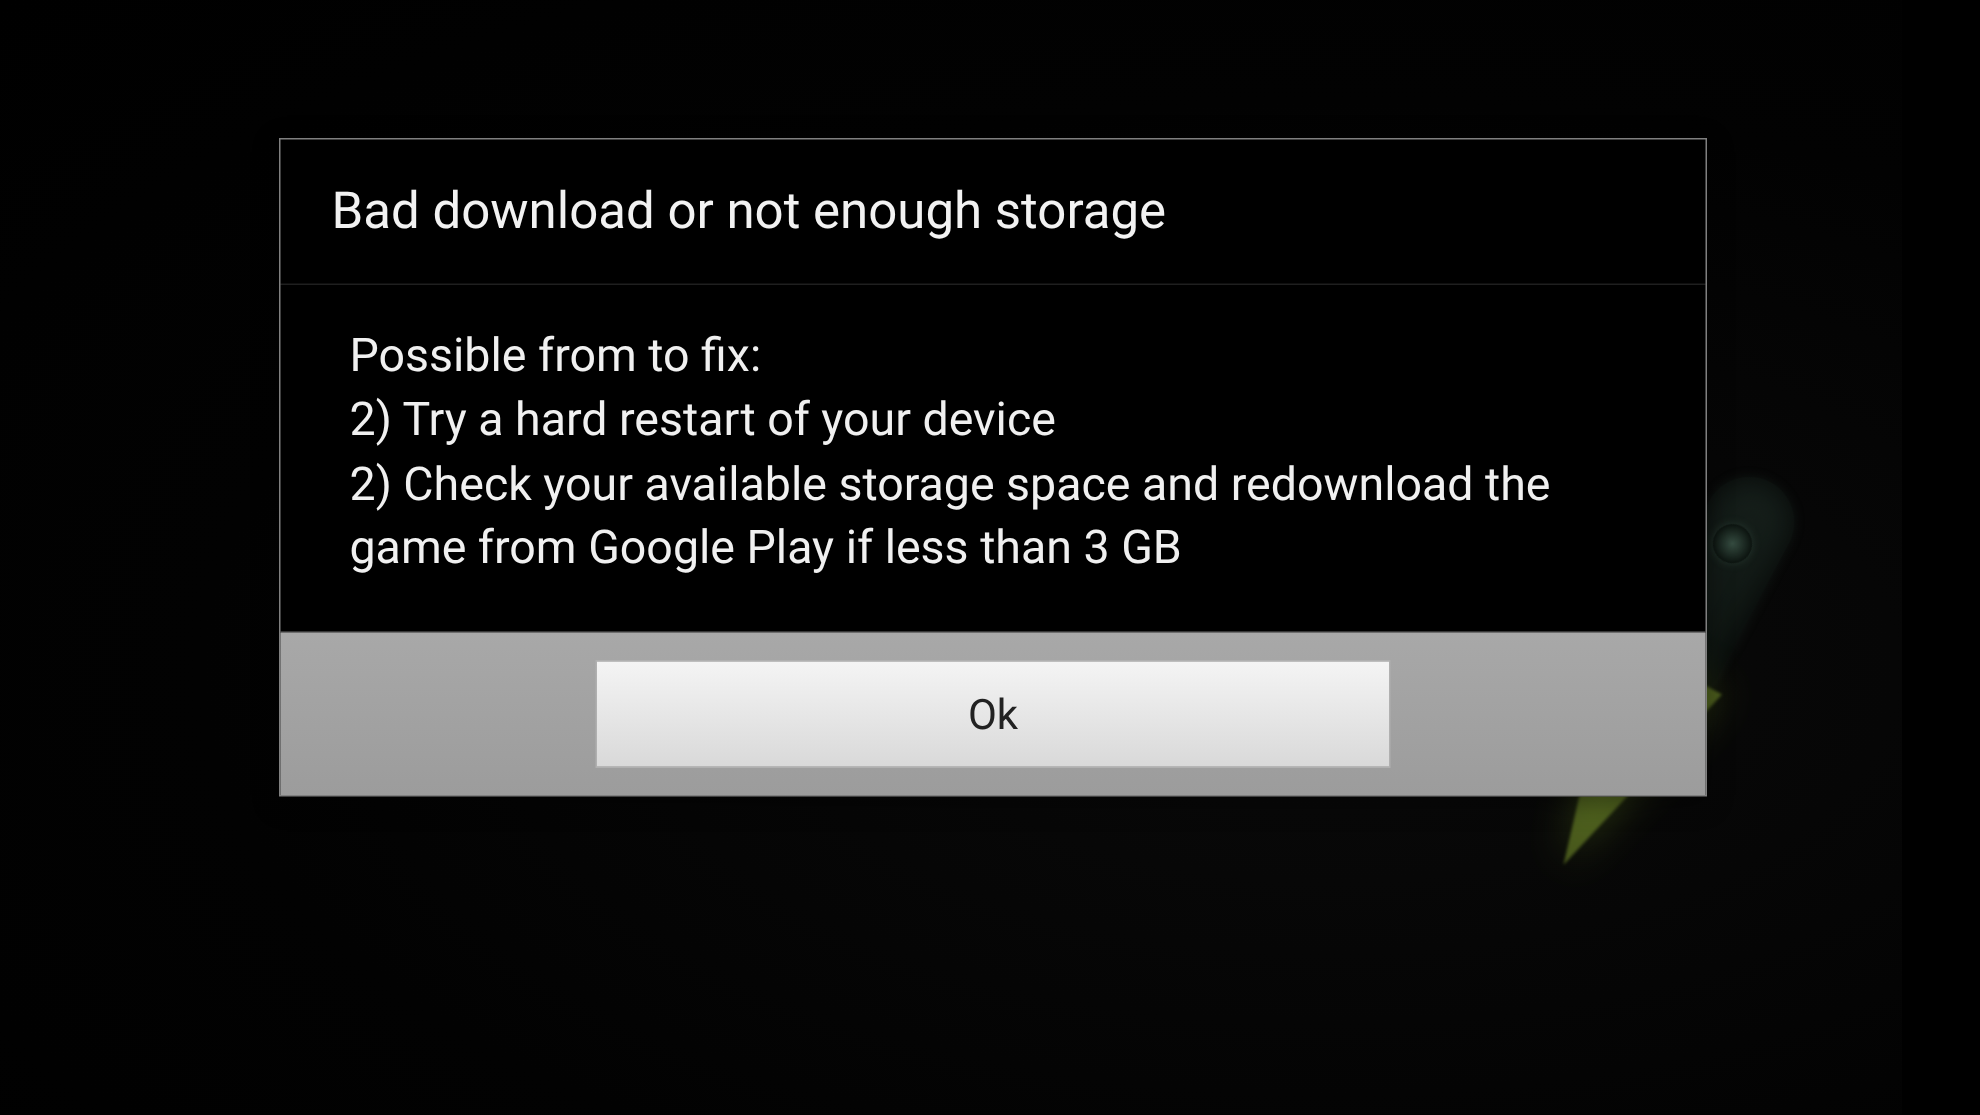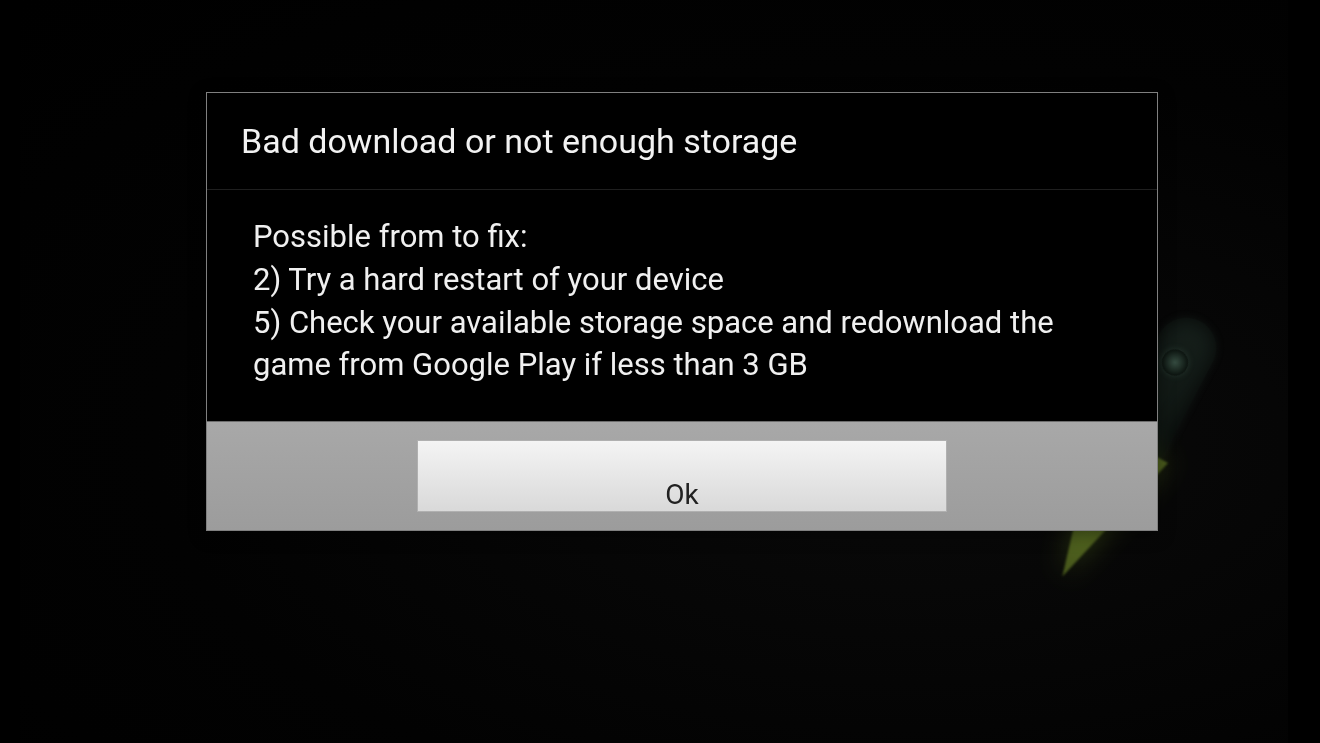--- a/index.html
+++ b/index.html
@@ -8,21 +8,20 @@
     height: 743px;
     overflow: hidden;
     font-family: "Roboto", "Helvetica Neue", Arial, sans-serif;
     background: #000;
   }
   .scene {
     position: relative;
     width: 1268px;
     height: 743px;
     background: radial-gradient(ellipse at 70% 60%, #0a0a0a 0%, #020202 60%, #000 100%);
-    margin-left: 20px;
   }
   
   .artifact {
     position: absolute;
     right: 70px;
     bottom: 120px;
     width: 180px;
     height: 340px;
     transform: rotate(28deg);
     opacity: 0.7;
@@ -93,42 +92,42 @@
   }
   .ok-button {
     width: 530px;
     height: 72px;
     background: linear-gradient(180deg, #f4f4f4 0%, #d9d9d9 100%);
     border: 1px solid #b0b0b0;
     font-size: 28px;
     color: #222;
     cursor: pointer;
     display: flex;
-    align-items: flex-end;
+    align-items: center;
     justify-content: center;
     font-family: inherit;
   }
 </style>
 </head>
 <body>
 
 <div class="scene">
   <div class="artifact">
     <div class="handle"></div>
     <div class="socket"></div>
     <div class="blade"></div>
   </div>
 
   <div class="dialog">
     <div class="dialog-title">Bad download or not enough storage</div>
 
     <div class="dialog-body">
       <span class="line">Possible from to fix:</span>
       <span class="line">2) Try a hard restart of your device</span>
-      <span class="line">5) Check your available storage space and redownload the game from Google Play if less than 3 GB</span>
+      <span class="line">2) Check your available storage space and redownload the game from Google Play if less than 3 GB</span>
     </div>
 
     <div class="dialog-footer">
       <button class="ok-button">
         <span>Ok</span>
       </button>
     </div>
   </div>
 </div>
 

